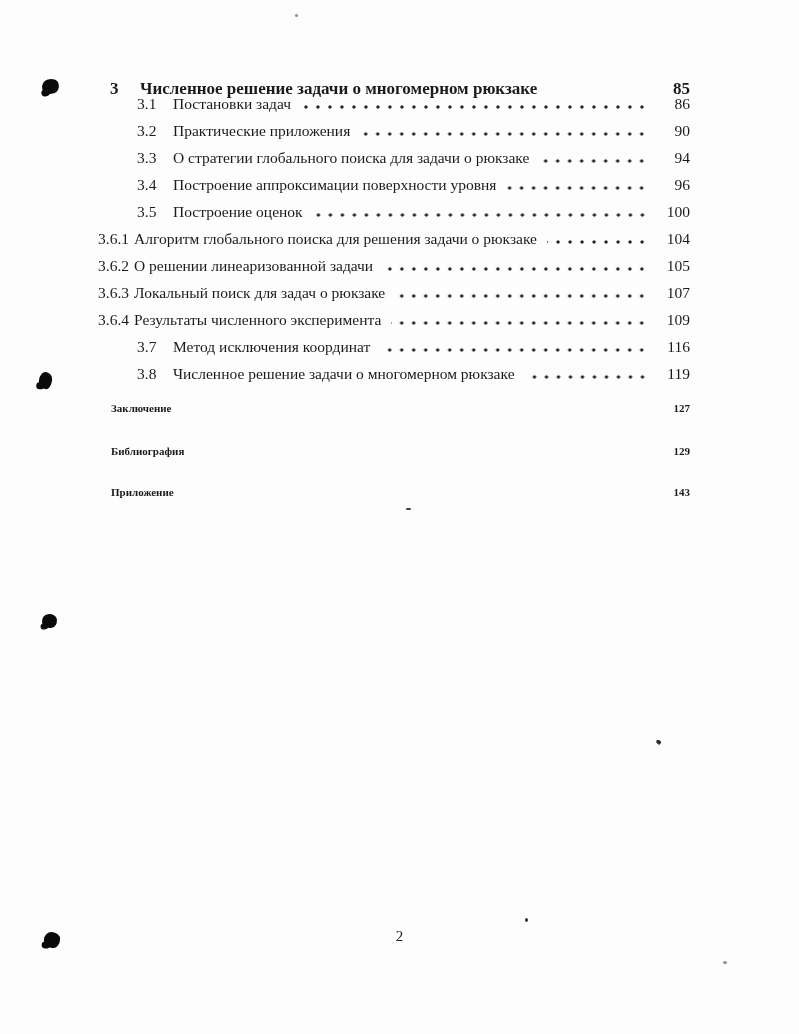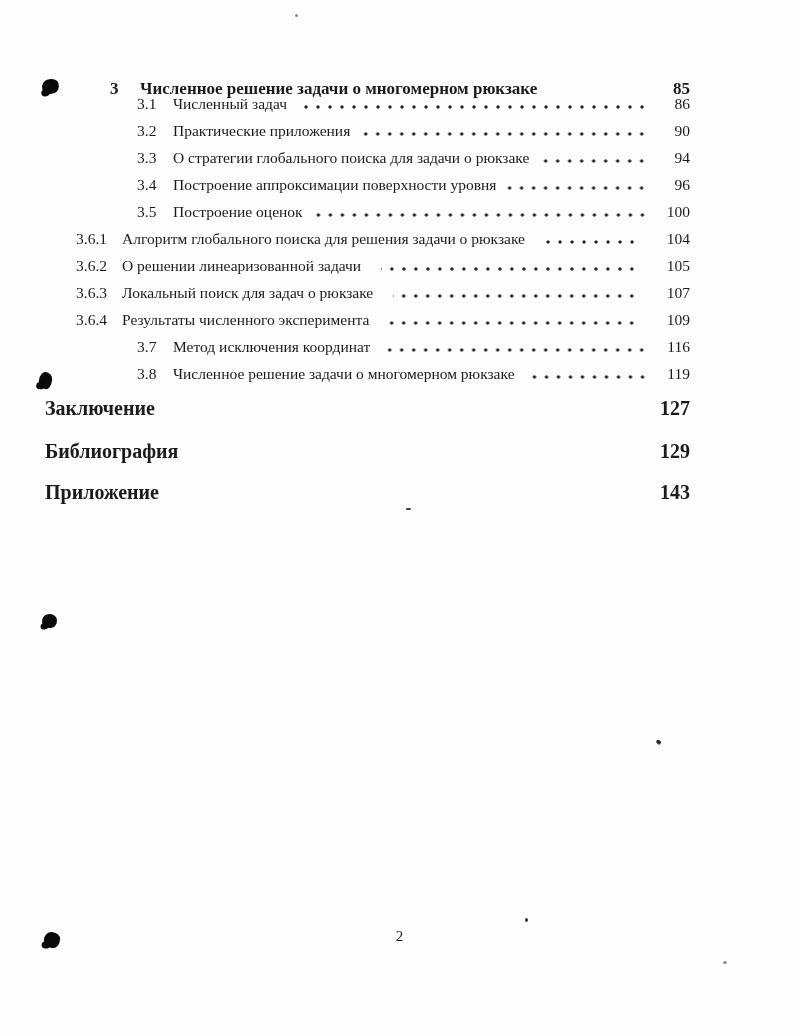--- a/index.html
+++ b/index.html
@@ -29,44 +29,44 @@
     line-height: 33px;
     font-size: 17px;
     font-weight: bold;
     padding-left: 110px;
   }
   .row.chapter .num { width: 30px; flex-shrink: 0; }
 
   .row.lvl1 { padding-left: 137px; }
   .row.lvl1 .num { width: 36px; flex-shrink: 0; }
 
-  .row.lvl2 { padding-left: 76px; gap: 10px; }
+  .row.lvl2 { padding-left: 98px; }
   .row.lvl2 .num { width: 36px; flex-shrink: 0; }
 
   .title { white-space: nowrap; }
 
   .leader {
     flex: 1;
     height: 4px;
     min-width: 10px;
     margin-left: 10px;
     margin-right: 8px;
     background-image: radial-gradient(circle, #242424 1.35px, rgba(0,0,0,0) 1.9px);
     background-size: 12px 4px;
     background-repeat: repeat-x;
     background-position: right center;
   }
 
   .pg { width: 34px; flex-shrink: 0; text-align: right; }
   .row.chapter .pg { font-weight: bold; margin-top: 15px; }
 
   .row.back {
-    font-size: 20px;
+    font-size: 11px;
     font-weight: bold;
-    padding-left: 45px;
+    padding-left: 111px;
   }
   .row.back .spacer { flex: 1; }
   .row.back.bm-0 { margin-top: 8px; }
   .row.back.bm-1 { margin-top: 16px; }
   .row.back.bm-2 { margin-top: 14px; }
 
   .folio {
     position: absolute;
     left: 0; right: 0;
     top: 928px;
@@ -111,21 +111,21 @@
 
     <div class="row chapter">
       <span class="num">3</span>
       <span class="title">Численное решение задачи о многомерном рюкзаке</span>
       <span class="spacer" style="flex:1"></span>
       <span class="pg">85</span>
     </div>
 
     <div class="row lvl1">
       <span class="num">3.1</span>
-      <span class="title">Численный задач</span>
+      <span class="title">Постановки задач</span>
       <span class="leader"></span>
       <span class="pg">86</span>
     </div>
 
     <div class="row lvl1">
       <span class="num">3.2</span>
       <span class="title">Практические приложения</span>
       <span class="leader"></span>
       <span class="pg">90</span>
     </div>

